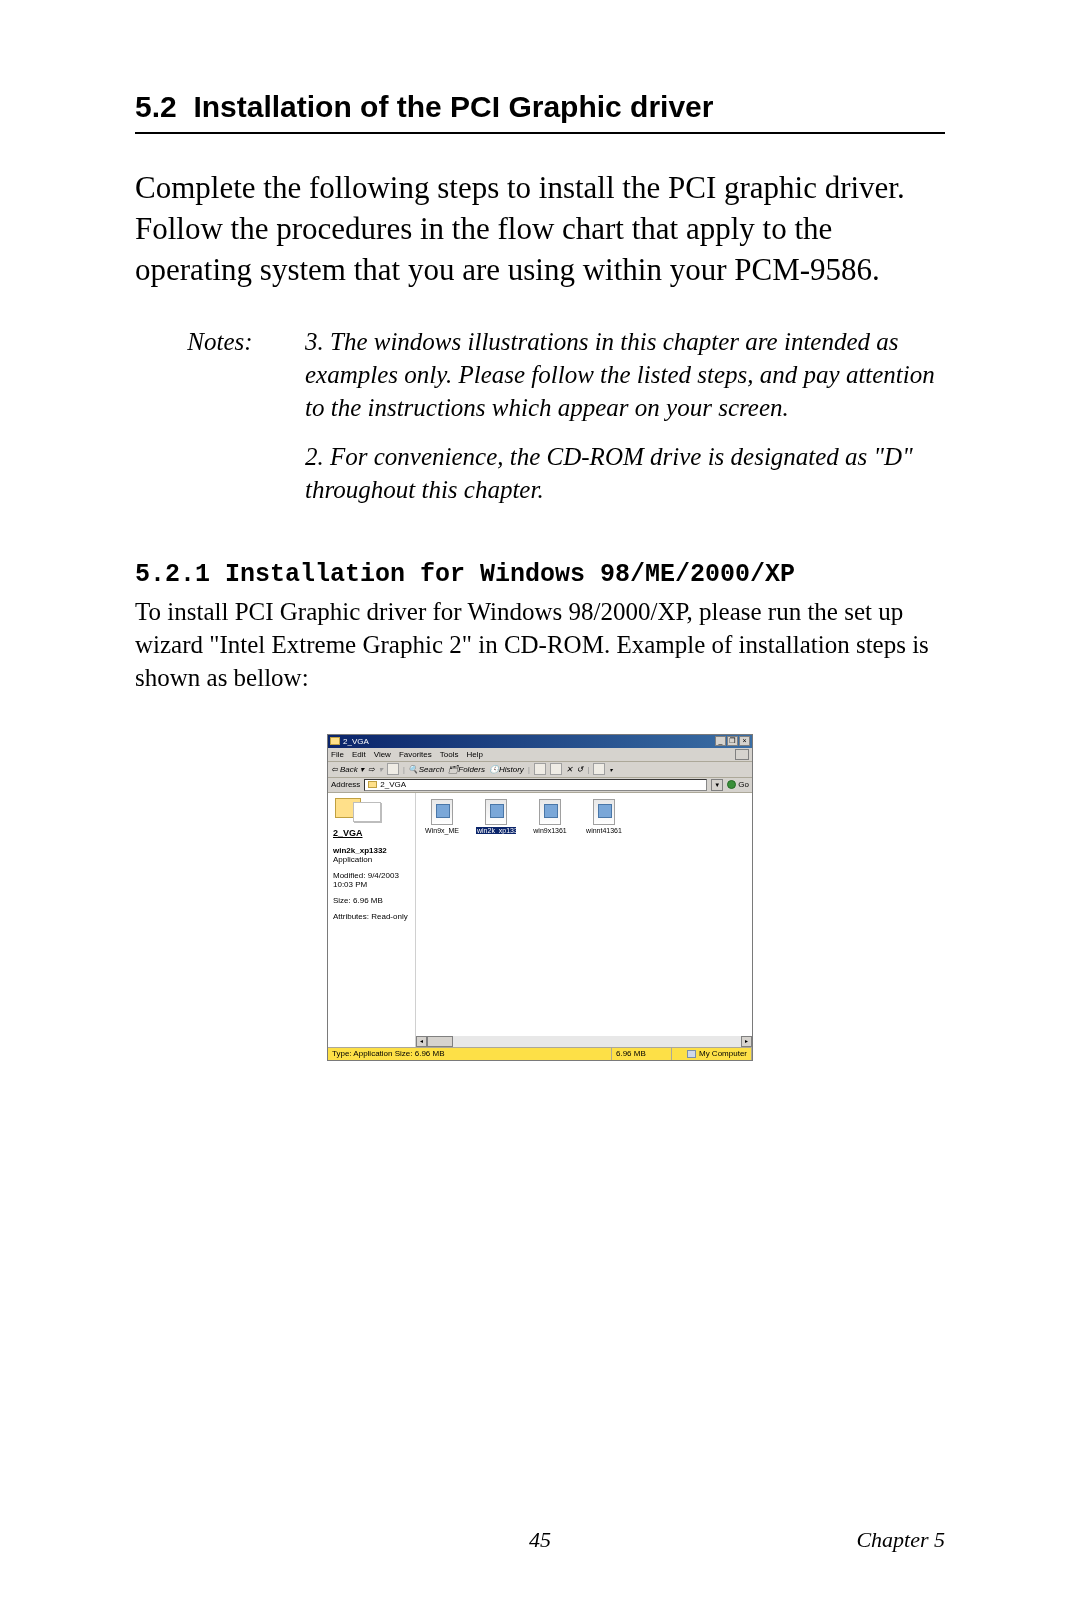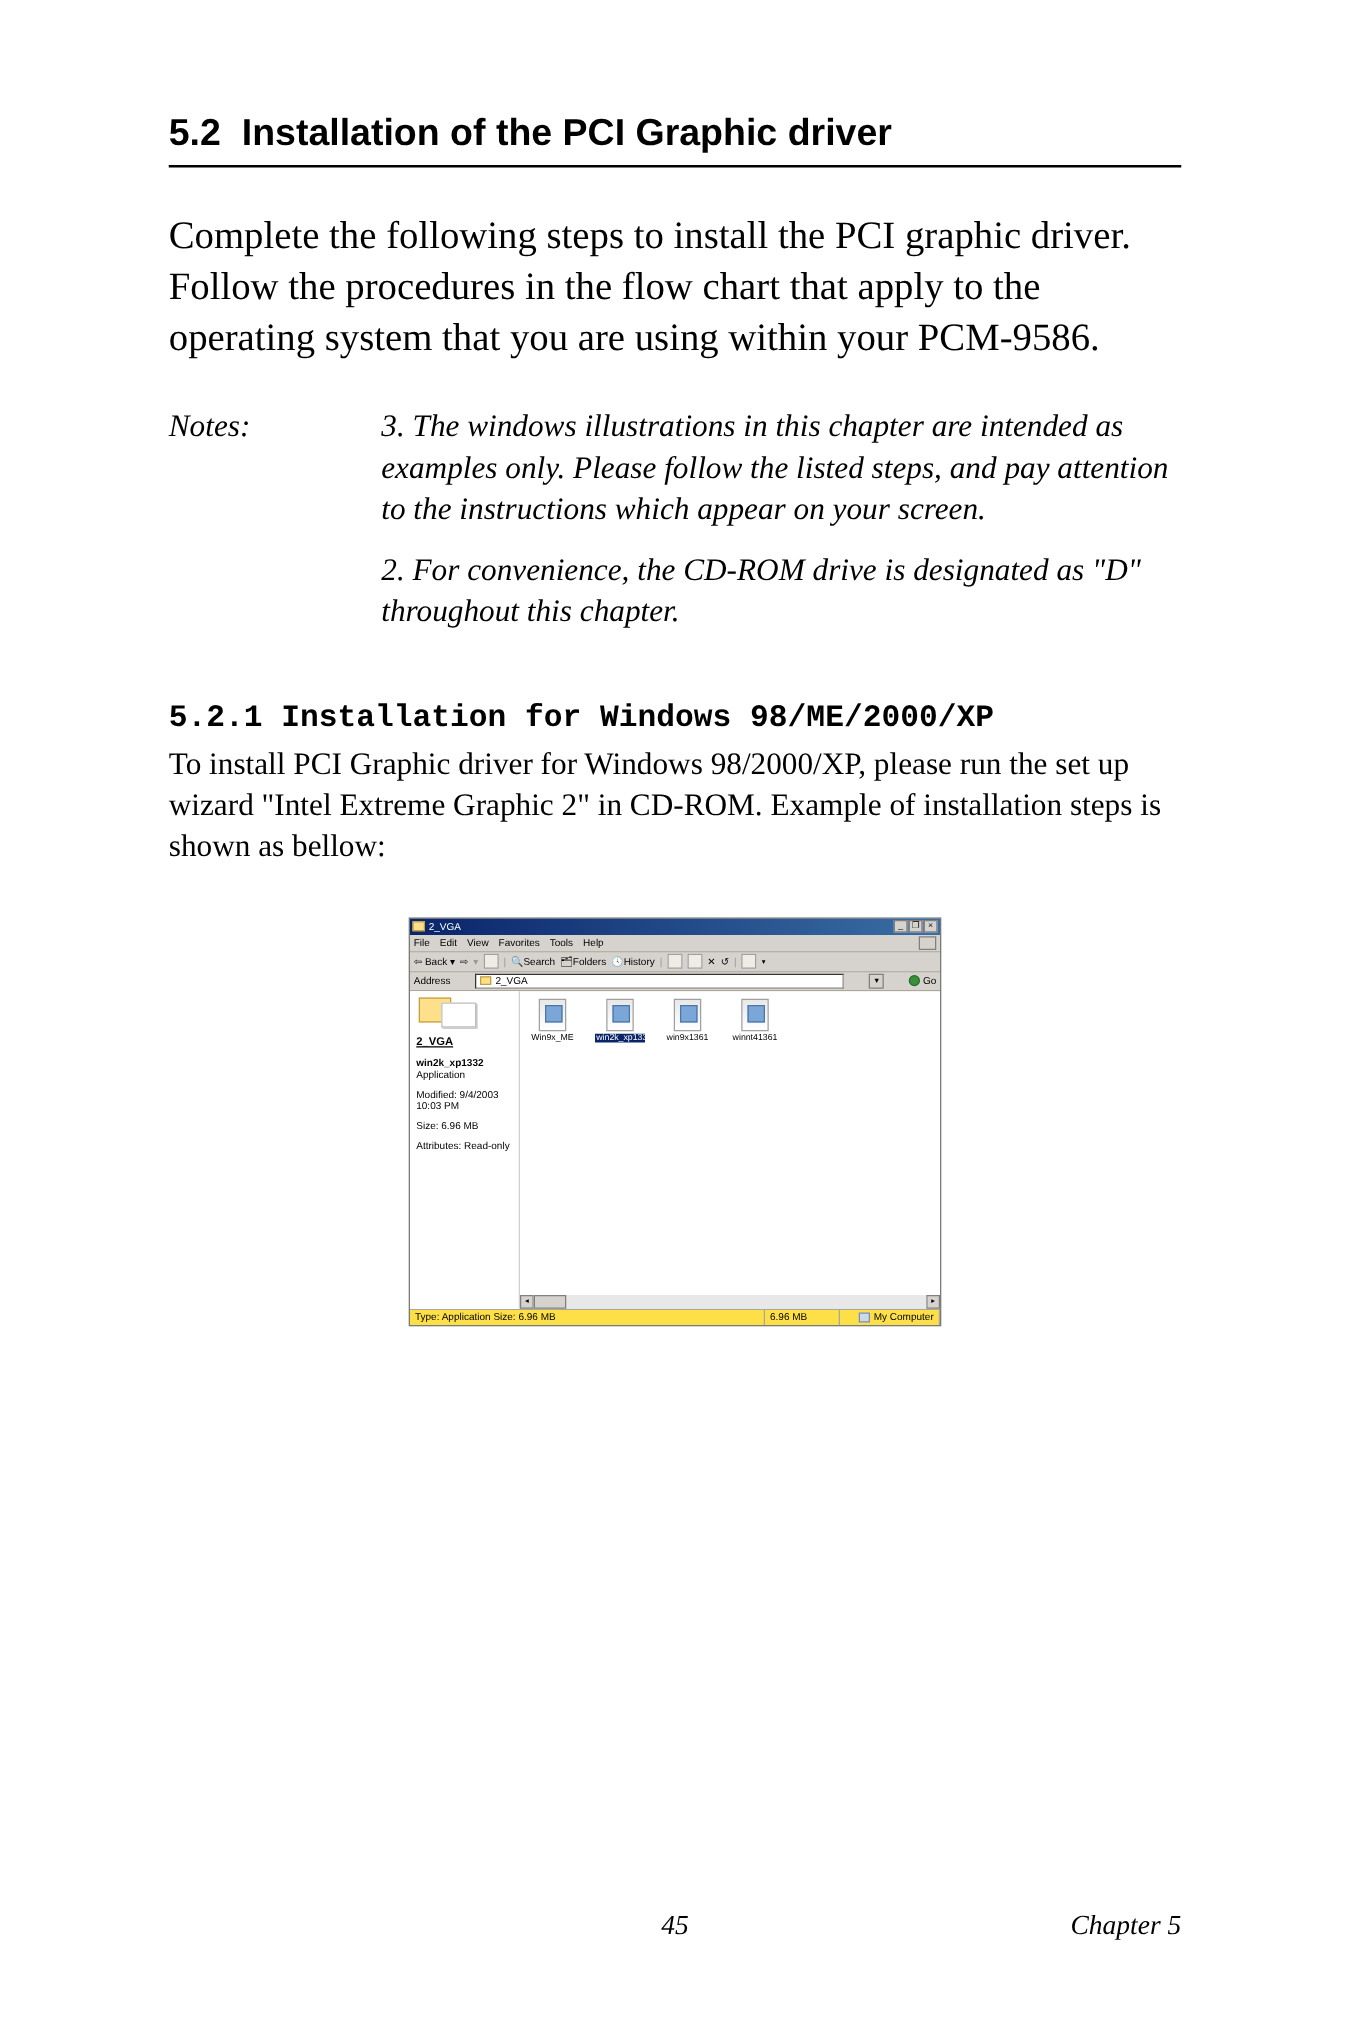--- a/index.html
+++ b/index.html
@@ -28,20 +28,21 @@
   .notes-block {
     display: flex;
     font-style: italic;
     font-size: 25px;
     line-height: 1.32;
     margin-bottom: 38px;
   }
   .notes-label {
     width: 170px;
     flex: 0 0 170px;
+    text-align: center;
   }
   .notes-content { flex: 1; }
   .notes-content p { margin-bottom: 16px; }
   .subsection-title {
     font-family: Liberation Mono, monospace;
     font-weight: bold;
     font-size: 25px;
     margin-bottom: 6px;
   }
   .body-text2 {
@@ -97,33 +98,34 @@
   }
   .win-toolbar {
     background: #d6d3ce;
     display: flex;
     align-items: center;
     height: 16px;
     padding: 0 3px;
     gap: 4px;
     border-bottom: 1px solid #aca899;
     font-size: 8px;
+    font-style: italic;
   }
   .tb-sep { color: #999; }
   .tb-ico {
     width: 12px; height: 12px; border: 1px solid #a0a0a0; background: #efece5;
     display: inline-block;
   }
   .win-addr {
     background: #d6d3ce;
     display: flex;
     align-items: center;
     height: 15px;
     padding: 0 3px;
-    gap: 20px;
+    gap: 4px;
     border-bottom: 1px solid #aca899;
     font-size: 8px;
   }
   .addr-input {
     flex: 1;
     background: #fff;
     border: 1px inset #888;
     height: 12px;
     display: flex;
     align-items: center;

